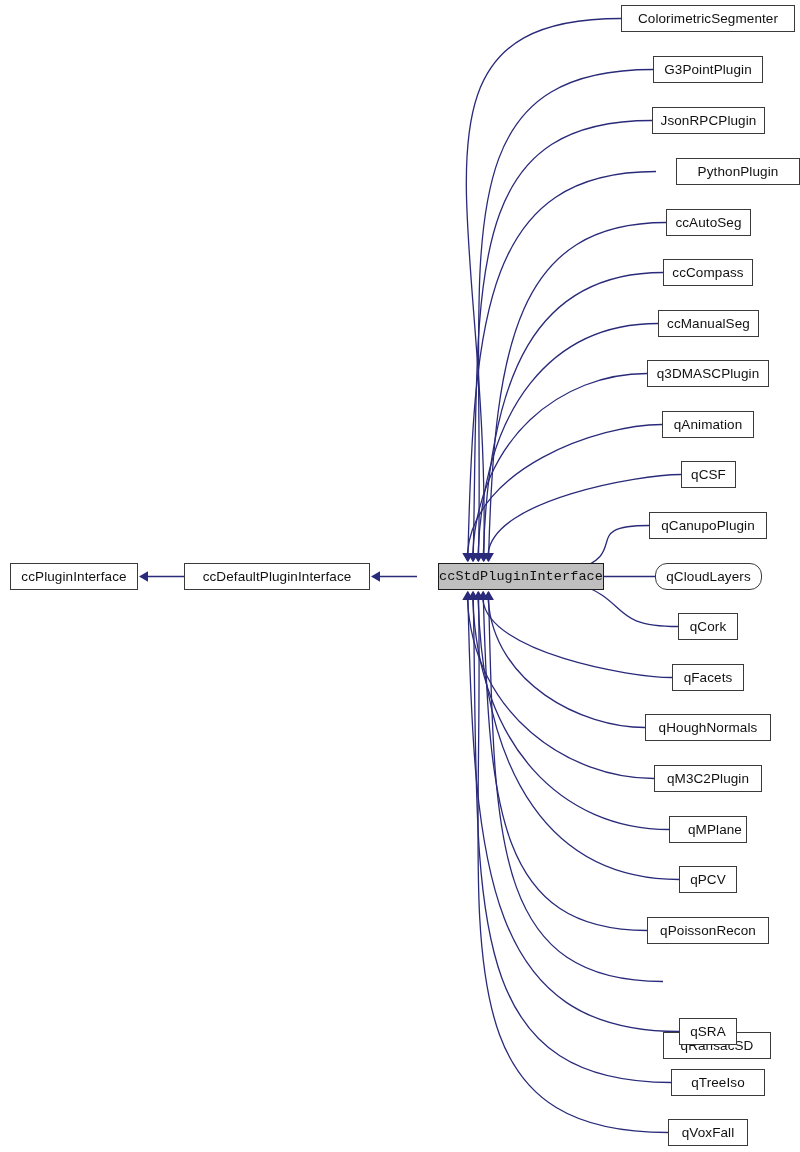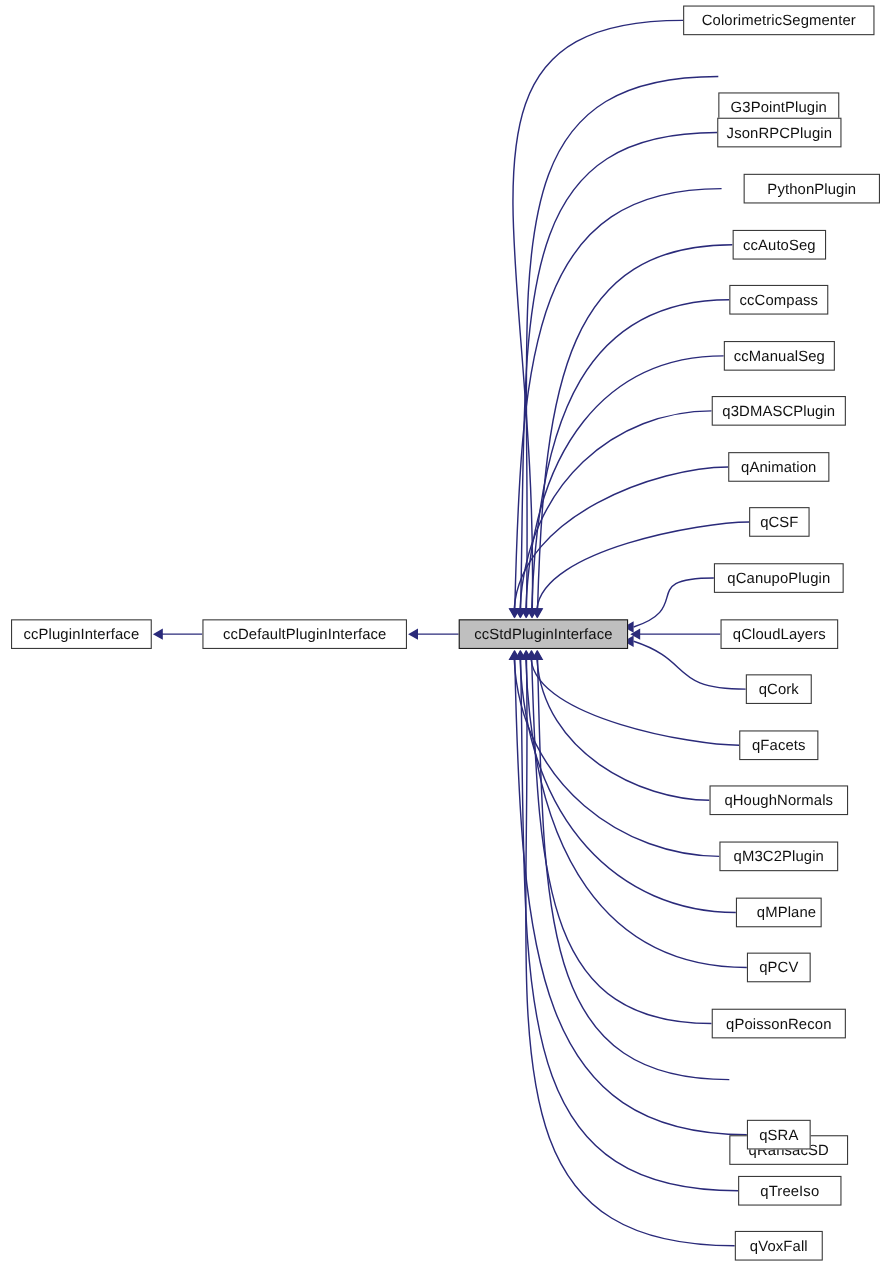--- a/index.html
+++ b/index.html
@@ -108,27 +108,27 @@
       <polygon points="478.6,591 473.40000000000003,600 483.8,600" fill="#2a2a7a"></polygon>
     </svg>
 
   <div id="nodes">
       <div class="node" style="left: 10px; top: 563px; width: 128px;">
         <span class="node-label">ccPluginInterface</span>
       </div>
       <div class="node" style="left: 184px; top: 563px; width: 186px;">
         <span class="node-label">ccDefaultPluginInterface</span>
       </div>
-      <div class="node highlight" style="left: 417px; top: 563px; width: 154px;">
+      <div class="node highlight" style="left: 438px; top: 563px; width: 166px; font-family: Liberation Mono, monospace;">
         <span class="node-label">ccStdPluginInterface</span>
       </div>
       <div class="node" style="left: 621px; top: 5px; width: 174px;">
         <span class="node-label">ColorimetricSegmenter</span>
       </div>
-      <div class="node" style="left: 653px; top: 56px; width: 110px; margin-top: 28px;">
+      <div class="node" style="left: 653px; top: 56px; width: 110px;">
         <span class="node-label">G3PointPlugin</span>
       </div>
       <div class="node" style="left: 652px; top: 107px; width: 113px;">
         <span class="node-label">JsonRPCPlugin</span>
       </div>
       <div class="node" style="left: 676px; top: 158px; width: 124px;">
         <span class="node-label">PythonPlugin</span>
       </div>
       <div class="node" style="left: 666px; top: 209px; width: 85px;">
         <span class="node-label">ccAutoSeg</span>
@@ -144,21 +144,21 @@
       </div>
       <div class="node" style="left: 662px; top: 411px; width: 92px;">
         <span class="node-label">qAnimation</span>
       </div>
       <div class="node" style="left: 681px; top: 461px; width: 55px;">
         <span class="node-label">qCSF</span>
       </div>
       <div class="node" style="left: 649px; top: 512px; width: 118px;">
         <span class="node-label">qCanupoPlugin</span>
       </div>
-      <div class="node" style="left: 655px; top: 563px; width: 107px;">
+      <div class="node" style="left: 655px; top: 563px; width: 107px; border-radius: 12px;">
         <span class="node-label">qCloudLayers</span>
       </div>
       <div class="node" style="left: 678px; top: 613px; width: 60px;">
         <span class="node-label">qCork</span>
       </div>
       <div class="node" style="left: 672px; top: 664px; width: 72px;">
         <span class="node-label">qFacets</span>
       </div>
       <div class="node" style="left: 645px; top: 714px; width: 126px;">
         <span class="node-label">qHoughNormals</span>

